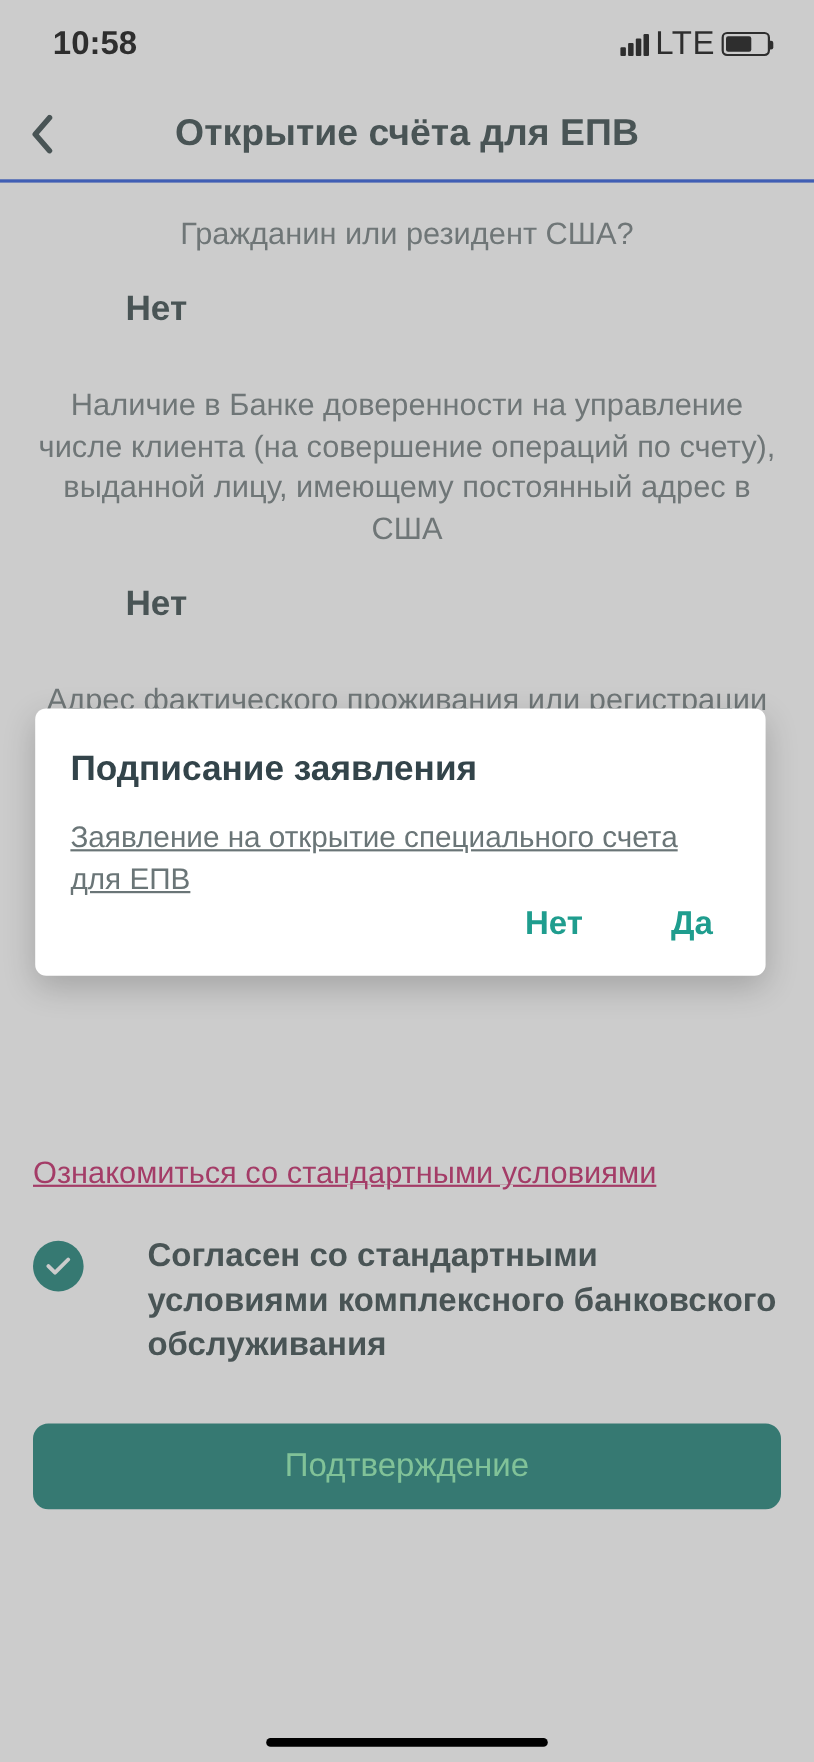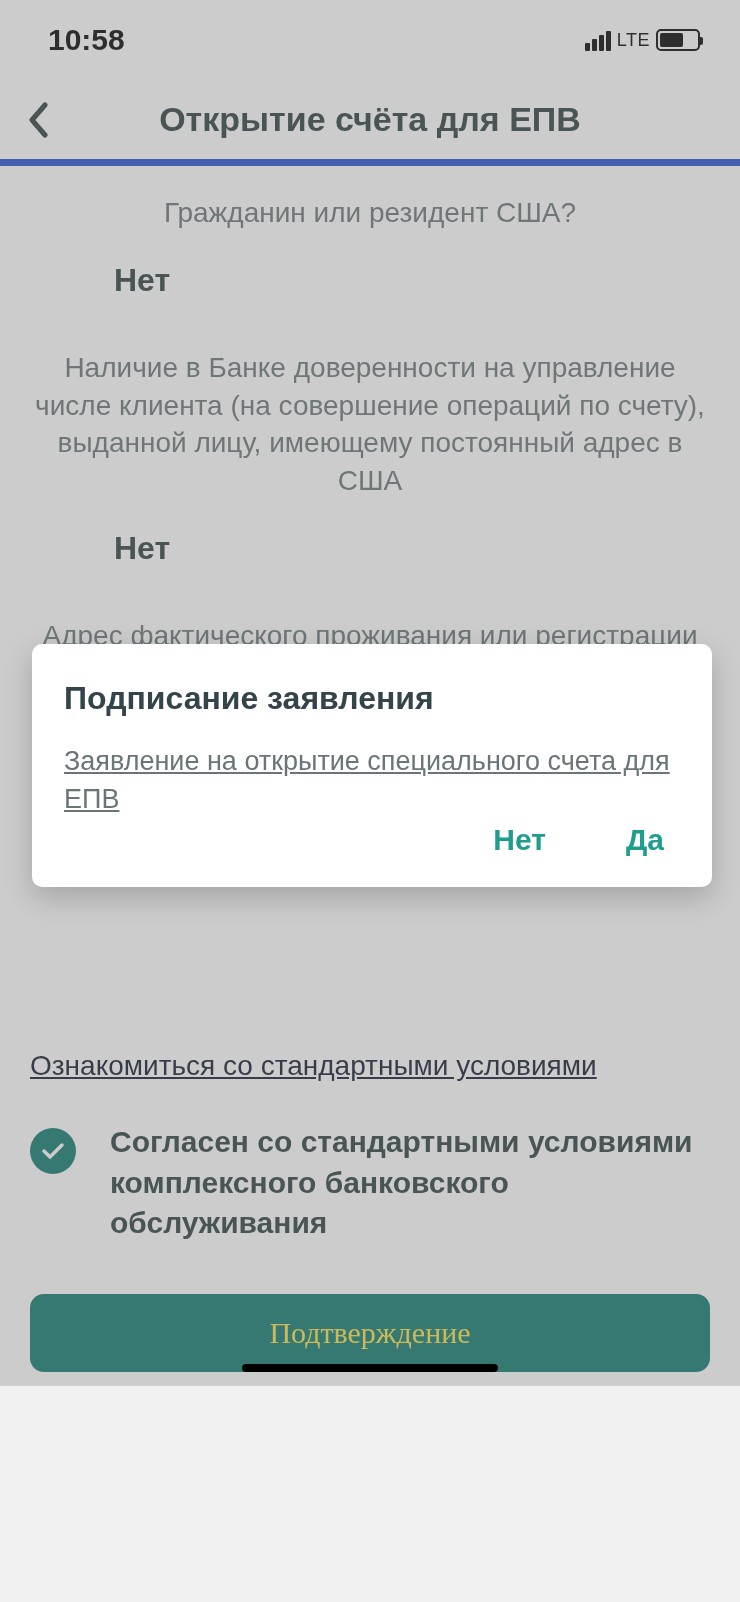--- a/index.html
+++ b/index.html
@@ -1,39 +1,39 @@
 <!DOCTYPE html>
 <html><head>
 <meta charset="utf-8">
 <style>
   * { box-sizing: border-box; margin: 0; padding: 0; }
   html, body { width: 740px; height: 1602px; font-family: -apple-system, Helvetica, Arial, sans-serif; background: #f0f0f0; overflow: hidden; position: relative; }
-  .screen { width: 740px; height: 1386px; background: #fff; position: relative; }
+  .screen { width: 740px; height: 1602px; background: #fff; position: relative; }
   .status-bar { height: 80px; display: flex; align-items: center; justify-content: space-between; padding: 0 40px 0 48px; font-size: 30px; font-weight: 600; color: #000; }
   .status-right { display: flex; align-items: center; gap: 6px; }
   .signal-bars { display: flex; align-items: flex-end; gap: 2px; height: 22px; }
   .signal-bars span { width: 5px; background: #000; border-radius: 1px; }
   .signal-bars span:nth-child(1){height:8px;} .signal-bars span:nth-child(2){height:12px;} .signal-bars span:nth-child(3){height:16px;} .signal-bars span:nth-child(4){height:20px;}
-  .lte { font-size: 18px; font-weight: 500; letter-spacing: 0.5px; }
+  .lte { font-size: 30px; font-weight: 500; letter-spacing: 0.5px; }
   .battery { width: 44px; height: 22px; border: 2px solid #000; border-radius: 5px; position: relative; display: flex; align-items: center; padding: 2px; }
   .battery::after { content: ""; position: absolute; right: -5px; top: 6px; width: 3px; height: 8px; background: #000; border-radius: 0 2px 2px 0; }
   .battery-fill { width: 65%; height: 100%; background: #000; border-radius: 2px; }
-  .app-header { height: 86px; display: flex; align-items: center; padding: 0 18px; border-bottom: 7px solid #1d4ed8; }
+  .app-header { height: 86px; display: flex; align-items: center; padding: 0 18px; border-bottom: 3px solid #1d4ed8; }
   .back-btn { width: 40px; height: 40px; display: flex; align-items: center; justify-content: center; color: #2c3e40; }
   .app-title { flex: 1; text-align: center; font-size: 34px; font-weight: 600; color: #2c3e40; margin-left: -40px; }
   .content { padding: 28px 30px 0 30px; }
   .q-label { font-size: 28px; color: #6a7577; line-height: 1.35; margin-bottom: 30px; text-align: center; }
   .q-answer { font-size: 32px; font-weight: 700; color: #2c3e40; margin-left: 84px; margin-bottom: 50px; }
-  .link-row { font-size: 28px; color: #0f172a; text-decoration: underline; margin-bottom: 30px; }
+  .link-row { font-size: 28px; color: #be185d; text-decoration: underline; margin-bottom: 30px; }
   .agree-row { display: flex; align-items: flex-start; gap: 34px; padding: 10px 0 40px 0; }
   .check-circle { width: 46px; height: 46px; border-radius: 50%; background: #0e7a6f; display: flex; align-items: center; justify-content: center; flex-shrink: 0; margin-top: 6px; }
-  .agree-text { font-size: 30px; font-weight: 600; color: #2c3e40; line-height: 1.35; }
-  .confirm-btn { margin: 10px 0 0 0; width: 100%; height: 78px; background: #0e7a6f; color: #fde047; border: none; border-radius: 14px; font-size: 30px; font-weight: 500; display: flex; align-items: center; justify-content: center; font-family: Liberation Serif, serif; }
+  .agree-text { font-size: 30px; font-weight: 600; color: #2c3e40; line-height: 1.35; margin-left: 24px; }
+  .confirm-btn { margin: 10px 0 0 0; width: 100%; height: 78px; background: #0e7a6f; color: #86efac; border: none; border-radius: 14px; font-size: 30px; font-weight: 500; display: flex; align-items: center; justify-content: center; }
   .overlay { position: absolute; inset: 0; background: rgba(120,120,120,0.38); display: flex; align-items: flex-start; justify-content: center; }
-  .dialog { position: absolute; left: 32px; right: 28px; top: 644px; background: #fff; border-radius: 10px; box-shadow: 0 10px 30px rgba(0,0,0,0.2); padding: 36px 32px 26px 32px; }
+  .dialog { position: absolute; left: 32px; right: 44px; top: 644px; background: #fff; border-radius: 10px; box-shadow: 0 10px 30px rgba(0,0,0,0.2); padding: 36px 32px 26px 32px; }
   .dialog-title { font-size: 32px; font-weight: 600; color: #33444a; margin-bottom: 26px; }
   .dialog-link { font-size: 27px; color: #6a7577; text-decoration: underline; line-height: 1.4; display: block; }
   .dialog-actions { display: flex; justify-content: flex-end; gap: 64px; padding-right: 8px; }
   .dialog-btn { background: none; border: none; font-size: 30px; font-weight: 600; color: #1f9d8e; padding: 4px 8px; }
   .home-indicator { position: absolute; bottom: 14px; left: 50%; transform: translateX(-50%); width: 256px; height: 8px; background: #000; border-radius: 6px; }
 </style>
 </head>
 <body>
 
 <div class="screen">

